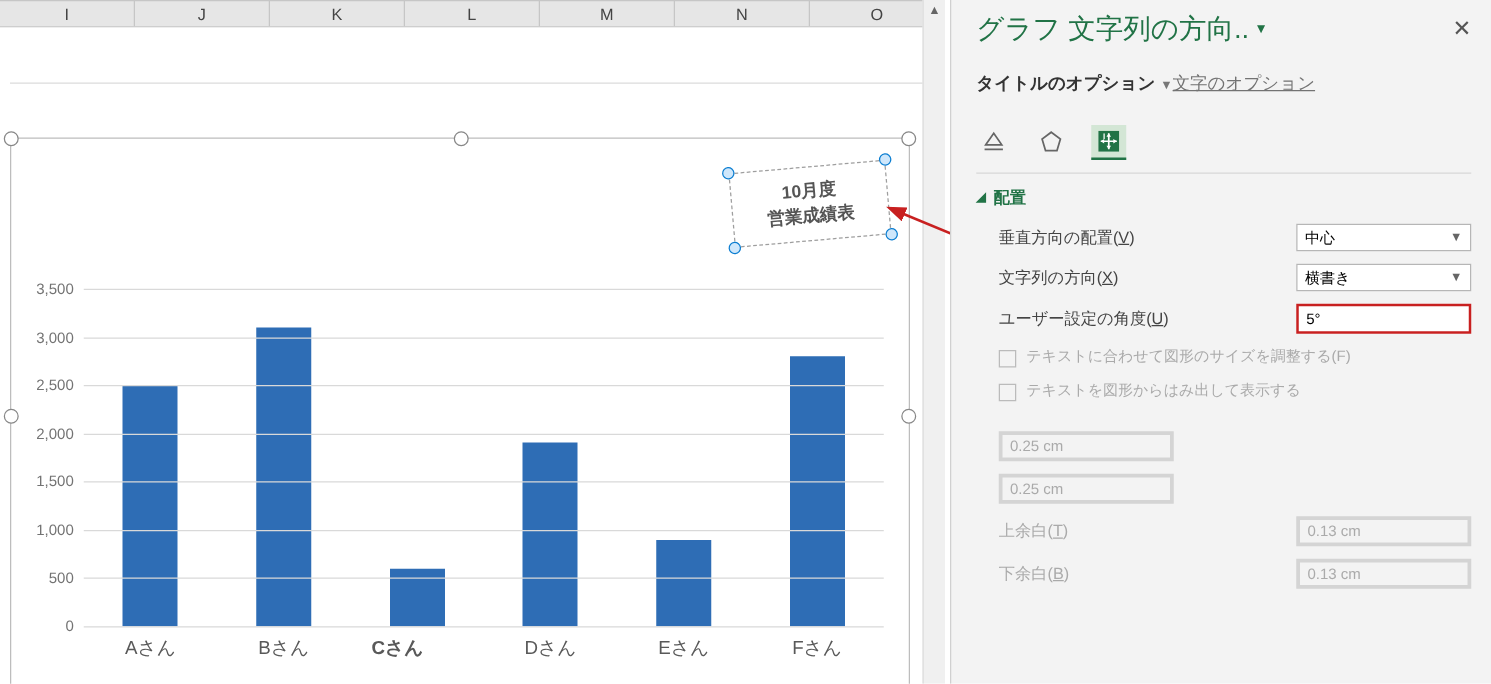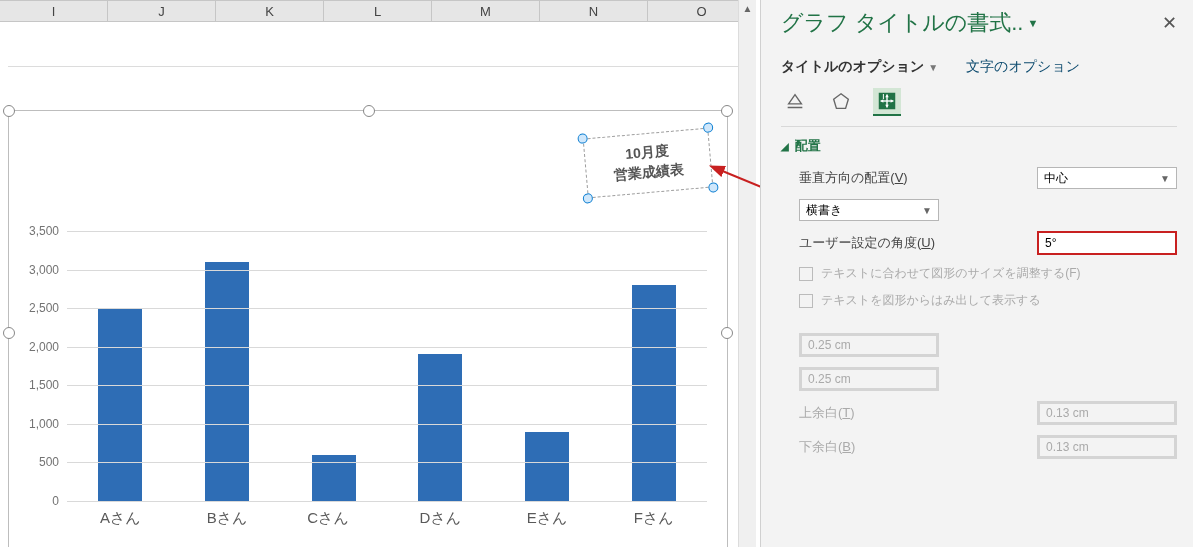--- a/index.html
+++ b/index.html
@@ -149,28 +149,27 @@
     font-weight: normal;
     display: flex;
     align-items: center;
     gap: 4px;
   }
   .panel-title .caret { font-size: 11px; color: #217346; }
   .close-x { font-size: 18px; color: #555; cursor: pointer; }
   .tabs-row {
     display: flex;
     align-items: center;
-    gap: 28px;
     font-size: 14px;
-    margin-bottom: 12px;
+    margin-bottom: 24px;
     text-align: center;
   }
   .tabs-row .tab-title-opt { font-weight: bold; color: #333; }
   .tabs-row .caret2 { font-size: 10px; color: #777; }
-  .tabs-row .tab-text-opt { color: #0c4a6e; }
+  .tabs-row .tab-text-opt { color: #737373; text-decoration: underline; }
   .icon-row {
     display: flex;
     gap: 18px;
     align-items: center;
     padding-bottom: 10px;
     border-bottom: 1px solid #d8d8d8;
     margin-bottom: 10px;
   }
   .icon-row .ico {
     width: 28px; height: 28px;
@@ -224,21 +223,21 @@
   }
   .spinner.highlight { border: 2px solid #c82020; }
   .spinner input {
     flex: 1; border: none; padding: 0 6px; font-size: 12px;
     outline: none; background: transparent;
   }
   .spinner.disabled { background: #f3f3f3; border-color: #d4d4d4; }
   .spinner.disabled input { background: transparent; }
   .chk-row {
     display: flex;
-    align-items: flex-start;
+    align-items: flex-end;
     gap: 8px;
     padding-left: 18px;
     margin-bottom: 10px;
     color: #aaa;
     font-size: 12px;
   }
   .chk-row .box {
     width: 14px; height: 14px;
     border: 1px solid #bbb;
     background: #f3f3f3;
@@ -312,21 +311,21 @@
         <div class="ylabel" style="top: 115.714px;">2,000</div>
         <div class="gridline" style="top: 77.1429px;"></div>
         <div class="ylabel" style="top: 77.1429px;">2,500</div>
         <div class="gridline" style="top: 38.5714px;"></div>
         <div class="ylabel" style="top: 38.5714px; text-align: right;">3,000</div>
         <div class="gridline" style="top: 0px;"></div>
         <div class="ylabel" style="top: 0px;">3,500</div>
       </div>
   <div class="xlabel" style="left: 71.3333px;">Aさん</div>
       <div class="xlabel" style="left: 178px;">Bさん</div>
-      <div class="xlabel" style="left: 279px;">Cさん</div>
+      <div class="xlabel" style="left: 269px; font-weight: bold;">Cさん</div>
       <div class="xlabel" style="left: 391.333px;">Dさん</div>
       <div class="xlabel" style="left: 498px;">Eさん</div>
       <div class="xlabel" style="left: 604.667px;">Fさん</div>
     </div>
 </div>
 
 <div class="sheet-scrollbar">
   <div class="up-btn">▲</div>
 </div>
 
@@ -335,21 +334,21 @@
     <marker id="ah" markerWidth="10" markerHeight="10" refX="2" refY="3" orient="auto">
       <path d="M0,0 L0,6 L8,3 z" fill="#c82020"></path>
     </marker>
   </defs>
   <line x1="310" y1="140" x2="20" y2="20" stroke="#c82020" stroke-width="2" marker-end="url(#ah)"></line>
 </svg>
 
 <div class="side-panel">
   <div class="panel-header">
     <div class="panel-title">
-      <span>グラフ タイトルの書式..</span>
+      <span>グラフ 文字列の方向..</span>
       <span class="caret">▼</span>
     </div>
     <div class="close-x">✕</div>
   </div>
 
   <div class="tabs-row">
     <span>
       <span class="tab-title-opt">タイトルのオプション</span>
       <span class="caret2">▼</span>
     </span>
@@ -385,20 +384,21 @@
 
   <div class="form-row">
     <label><span>垂直方向の配置(</span><span class="underline">V</span>)</label>
     <div class="dropdown">
       <span>中心</span>
       <span class="caret3">▼</span>
     </div>
   </div>
 
   <div class="form-row">
+    <label><span>文字列の方向(</span><span class="underline">X</span>)</label>
     <div class="dropdown">
       <span>横書き</span>
       <span class="caret3">▼</span>
     </div>
   </div>
 
   <div class="form-row">
     <label><span>ユーザー設定の角度(</span><span class="underline">U</span>)</label>
     <div class="spinner highlight">
       <input value="5°" style="">

